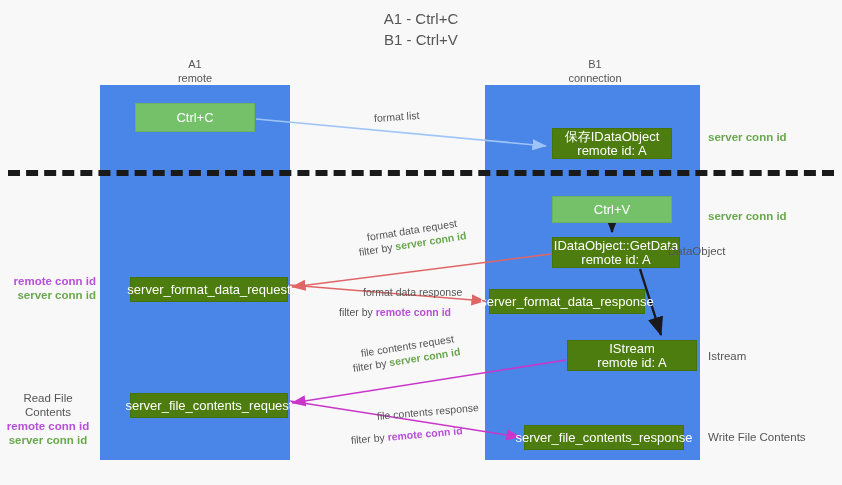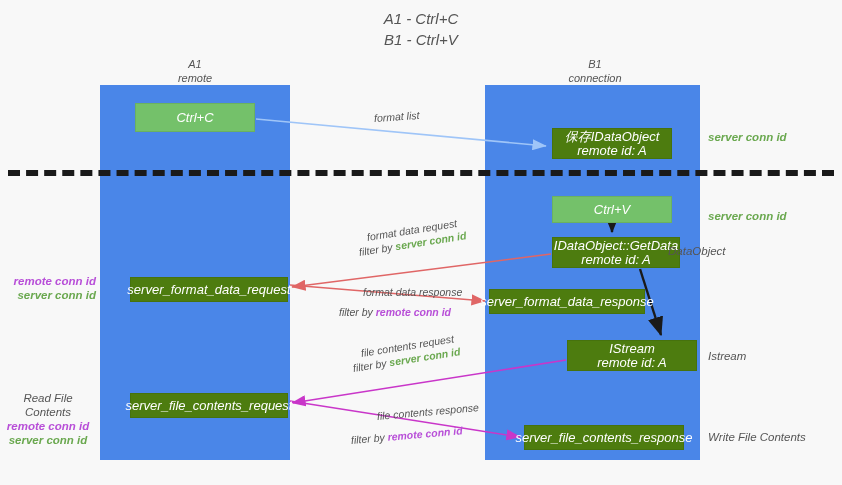--- a/index.html
+++ b/index.html
@@ -4,21 +4,21 @@
 <style>
   html,body{margin:0;padding:0;}
   body{
     width:842px;height:485px;
     background:#f8f8f8;
     font-family:"Liberation Sans","DejaVu Sans",sans-serif;
     overflow:hidden;
     position:relative;
     color:#444;
   }
-  #stage{position:absolute;left:0;top:0;width:842px;height:363px;font-style:italic;}
+  #stage{position:absolute;left:0;top:0;width:842px;height:363px;}
   .abs{position:absolute;}
 
   
   #title{
     left:0;top:8px;width:842px;text-align:center;
     font-size:15px;color:#555;line-height:21px;
     white-space:pre-line;
   }
 
   

